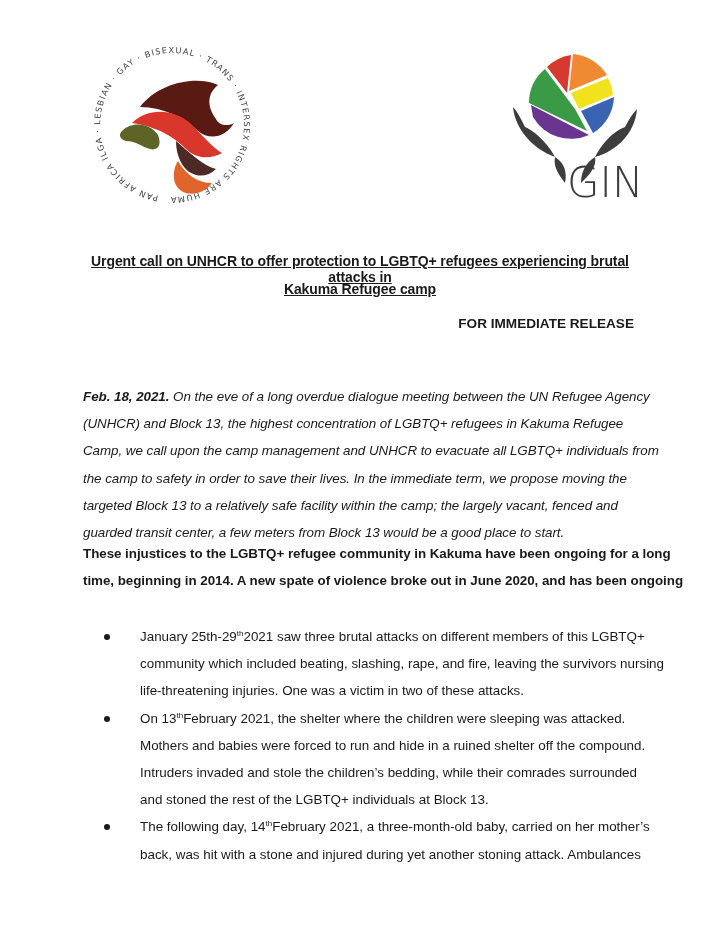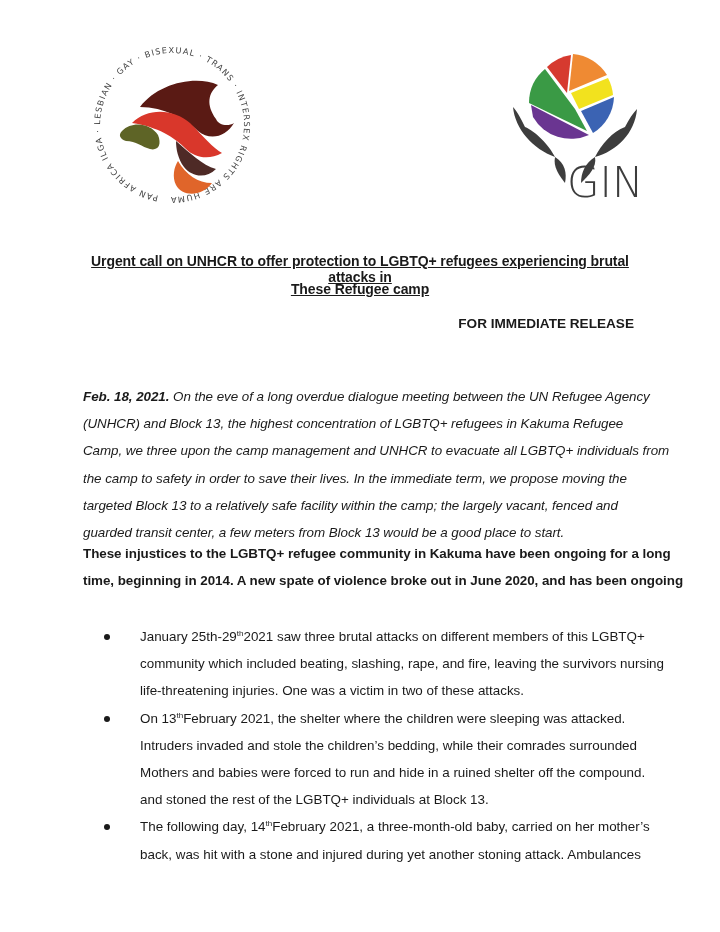--- a/index.html
+++ b/index.html
@@ -55,50 +55,50 @@
 
     <path d="M8,62 C10,84 28,104 50,112 C44,100 30,86 20,82 C16,74 12,66 8,62 Z" fill="#3d3d3d"></path>
     <path d="M50,112 C60,118 62,128 60,138 C54,130 48,122 50,112 Z" fill="#3d3d3d"></path>
     <path d="M132,64 C130,88 112,106 90,112 C96,100 108,86 120,82 C124,74 128,68 132,64 Z" fill="#3d3d3d"></path>
     <path d="M90,112 C80,118 76,128 76,138 C84,130 92,122 90,112 Z" fill="#3d3d3d"></path>
     <text x="62" y="152" font-family="DejaVu Sans, sans-serif" font-size="42" font-weight="200" fill="#3d3d3d" id="ginText">GIN</text>
   </svg>
 </div>
 
 <div class="title l1">Urgent call on UNHCR to offer protection to LGBTQ+ refugees experiencing brutal attacks in</div>
-<div class="title l2">These Refugee camp</div>
+<div class="title l2">Kakuma Refugee camp</div>
 
 <div class="release">FOR IMMEDIATE RELEASE</div>
 
 <div class="para p1">
   <span class="line"><b>Feb. 18, 2021.</b><span> On the eve of a long overdue dialogue meeting between the UN Refugee Agency</span></span>
   <span class="line">(UNHCR) and Block 13, the highest concentration of LGBTQ+ refugees in Kakuma Refugee</span>
-  <span class="line">Camp, we three upon the camp management and UNHCR to evacuate all LGBTQ+ individuals from</span>
+  <span class="line">Camp, we call upon the camp management and UNHCR to evacuate all LGBTQ+ individuals from</span>
   <span class="line">the camp to safety in order to save their lives. In the immediate term, we propose moving the</span>
   <span class="line">targeted Block 13 to a relatively safe facility within the camp; the largely vacant, fenced and</span>
   <span class="line">guarded transit center, a few meters from Block 13 would be a good place to start.</span>
 </div>
 
 <div class="para p2">
   <span class="line">These injustices to the LGBTQ+ refugee community in Kakuma have been ongoing for a long</span>
   <span class="line">time, beginning in 2014.  A new spate of violence broke out in June 2020, and has been ongoing</span>
 </div>
 
 <div class="bullets">
   <div class="bullet">
     <span class="dot"></span>
     <span class="line"><span>January 25th-29</span><sup>th</sup><span>2021 saw three brutal attacks on different members of this LGBTQ+</span></span>
     <span class="line">community which included beating, slashing, rape, and fire, leaving the survivors nursing</span>
     <span class="line">life-threatening injuries. One was a victim in two of these attacks.</span>
   </div>
   <div class="bullet">
     <span class="dot"></span>
     <span class="line"><span>On 13</span><sup>th</sup><span>February 2021, the shelter where the children were sleeping was attacked.</span></span>
+    <span class="line">Mothers and babies were forced to run and hide in a ruined shelter off the compound.</span>
     <span class="line">Intruders invaded and stole the children’s bedding, while their comrades surrounded</span>
-    <span class="line">Mothers and babies were forced to run and hide in a ruined shelter off the compound.</span>
     <span class="line">and stoned the rest of the LGBTQ+ individuals at Block 13.</span>
   </div>
   <div class="bullet">
     <span class="dot"></span>
     <span class="line"><span>The following day, 14</span><sup>th</sup><span>February 2021, a three-month-old baby, carried on her mother’s</span></span>
     <span class="line">back, was hit with a stone and injured during yet another stoning attack. Ambulances</span>
   </div>
 </div>
 
 </body></html>

